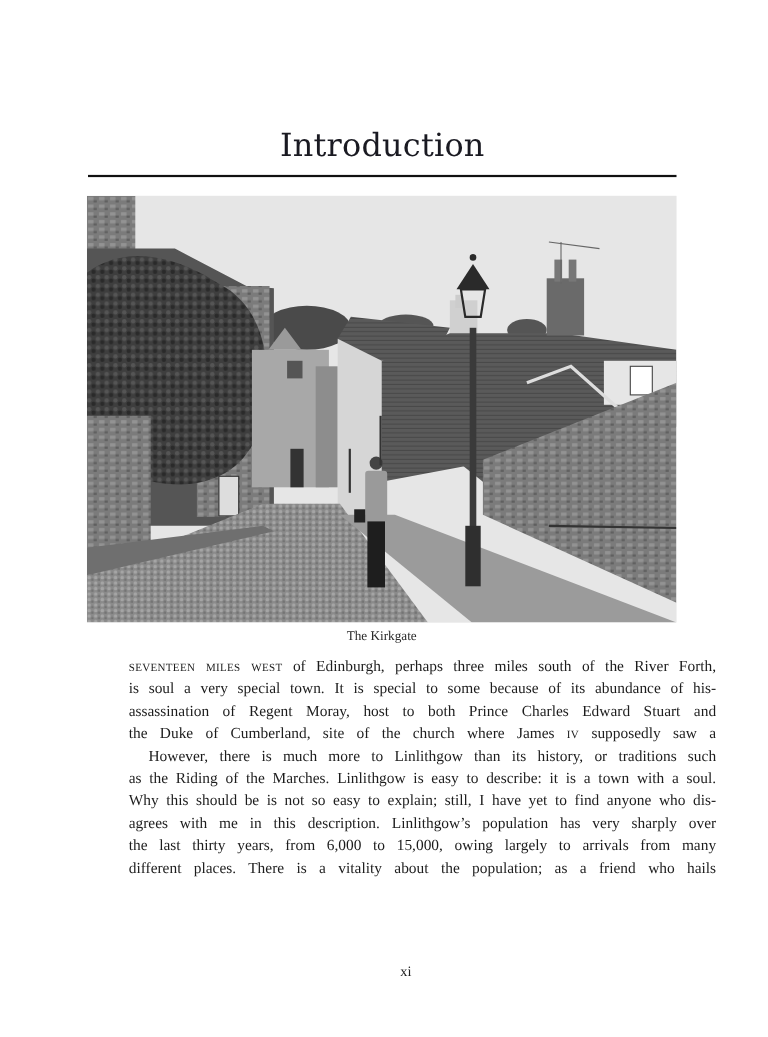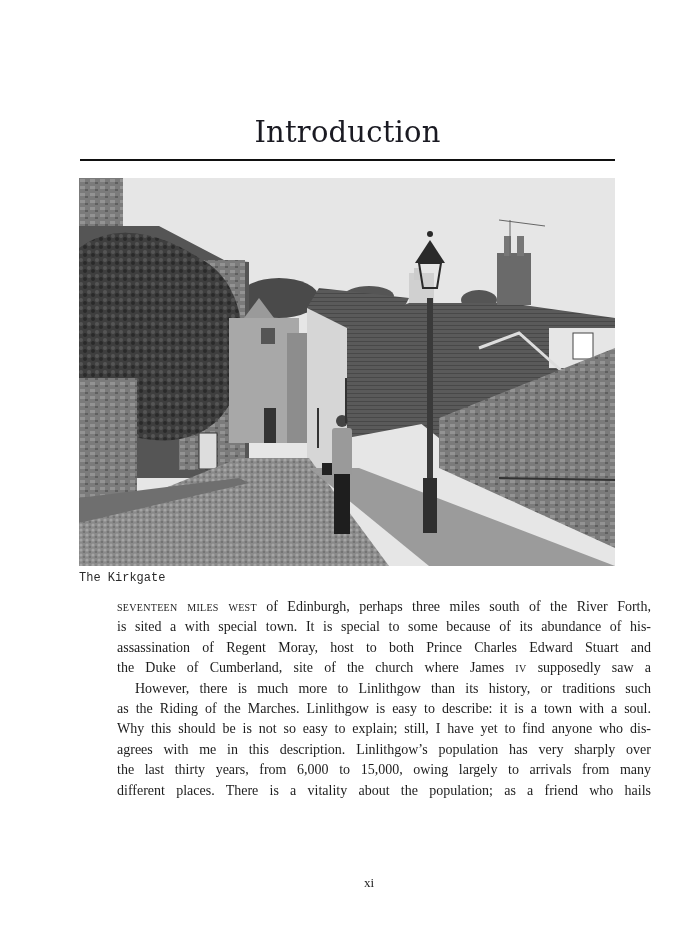--- a/index.html
+++ b/index.html
@@ -12,22 +12,22 @@
   }
   .rule { position: absolute; left: 80px; width: 535px; top: 159px; height: 1.5px; background: #111; }
 
   .photo {
     position: absolute; left: 79px; top: 178px; width: 536px; height: 388px;
     overflow: hidden; background: #e7e7e7;
   }
   .photo svg { display: block; }
 
   .caption {
-    position: absolute; left: 79px; width: 536px; top: 569px; 
-    font-family: Liberation Mono, monospace; font-size: 12px; color: #2a2a2a; line-height: 18px;
+    position: absolute; left: 79px; width: 536px; top: 569px; text-align: center;
+    font-family: Liberation Serif, serif; font-size: 12px; color: #2a2a2a; line-height: 18px;
   }
 
   .body-text {
     position: absolute; left: 81px; width: 534px; top: 597px;
     font-family: "Liberation Serif", serif; font-size: 14px; line-height: 20.4px;
     color: #1c1c1c;
     margin-left: 36px;
   }
   .line { display: block; white-space: nowrap; text-align: justify; text-align-last: justify; height: 20.4px; }
   .line.last { text-align-last: left; }
@@ -143,21 +143,21 @@
       <rect x="238" y="230" width="2" height="40" fill="#333"></rect>
       <rect x="266" y="200" width="2" height="45" fill="#333"></rect>
     </svg>
   </div>
 
   <div class="caption">The Kirkgate</div>
 
   <div class="body-text">
     <div>
       <span class="line"><span class="sc">seventeen miles west</span><span> of Edinburgh, perhaps three miles south of the River Forth,</span></span>
-      <span class="line">is sited a with special town. It is special to some because of its abundance of his-</span>
+      <span class="line">is soul a very special town. It is special to some because of its abundance of his-</span>
       <span class="line">assassination of Regent Moray, host to both Prince Charles Edward Stuart and</span>
       <span class="line"><span>the Duke of Cumberland, site of the church where James </span><span class="sc">iv</span><span> supposedly saw a</span></span>
     </div>
     <div>
       <span class="line indent">However, there is much more to Linlithgow than its history, or traditions such</span>
       <span class="line">as the Riding of the Marches. Linlithgow is easy to describe: it is a town with a soul.</span>
       <span class="line">Why this should be is not so easy to explain; still, I have yet to find anyone who dis-</span>
       <span class="line">agrees with me in this description. Linlithgow’s population has very sharply over</span>
       <span class="line">the last thirty years, from 6,000 to 15,000, owing largely to arrivals from many</span>
       <span class="line">different places. There is a vitality about the population; as a friend who hails</span>

